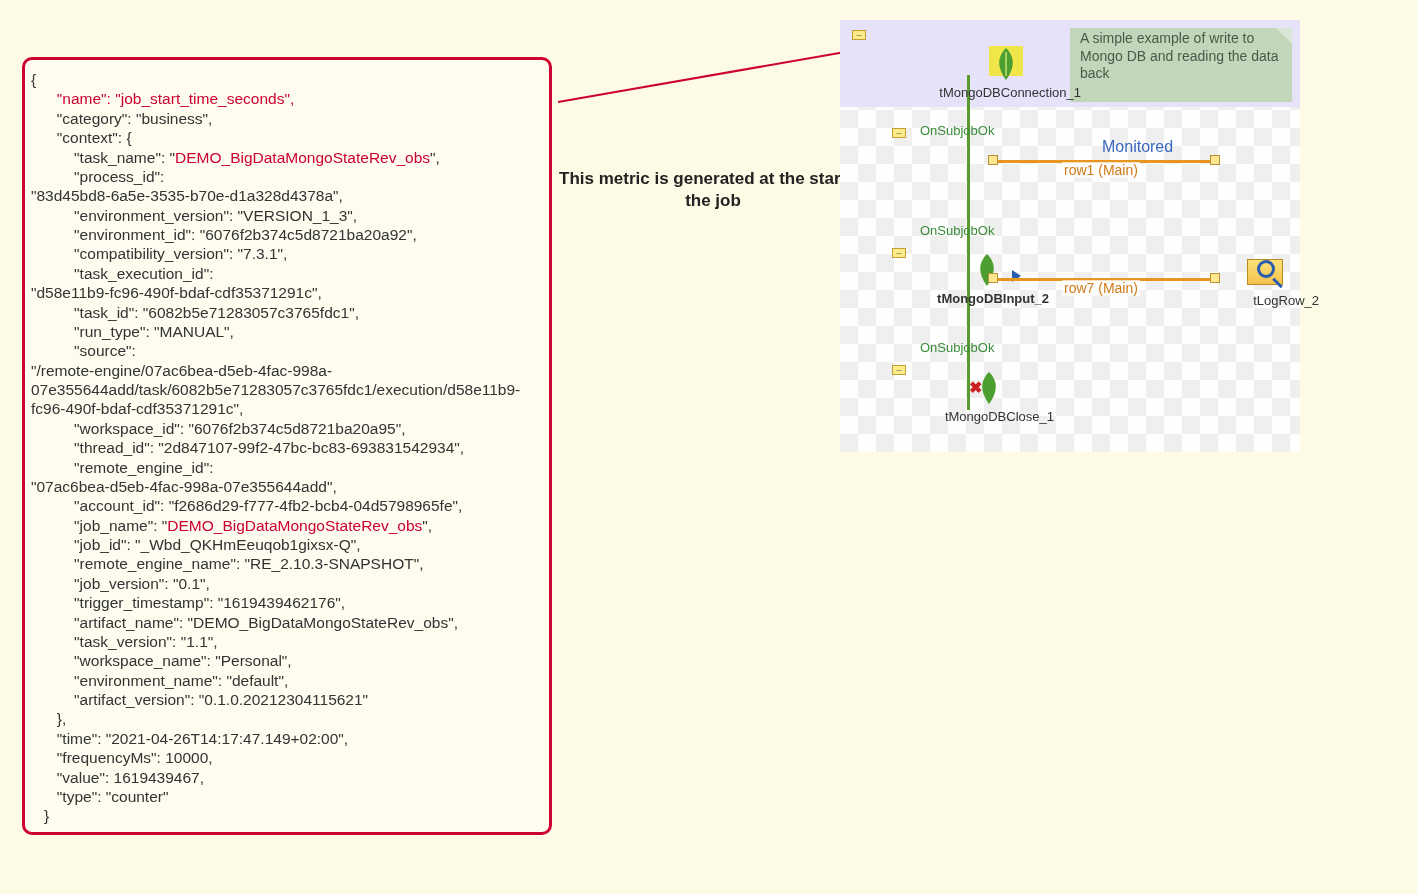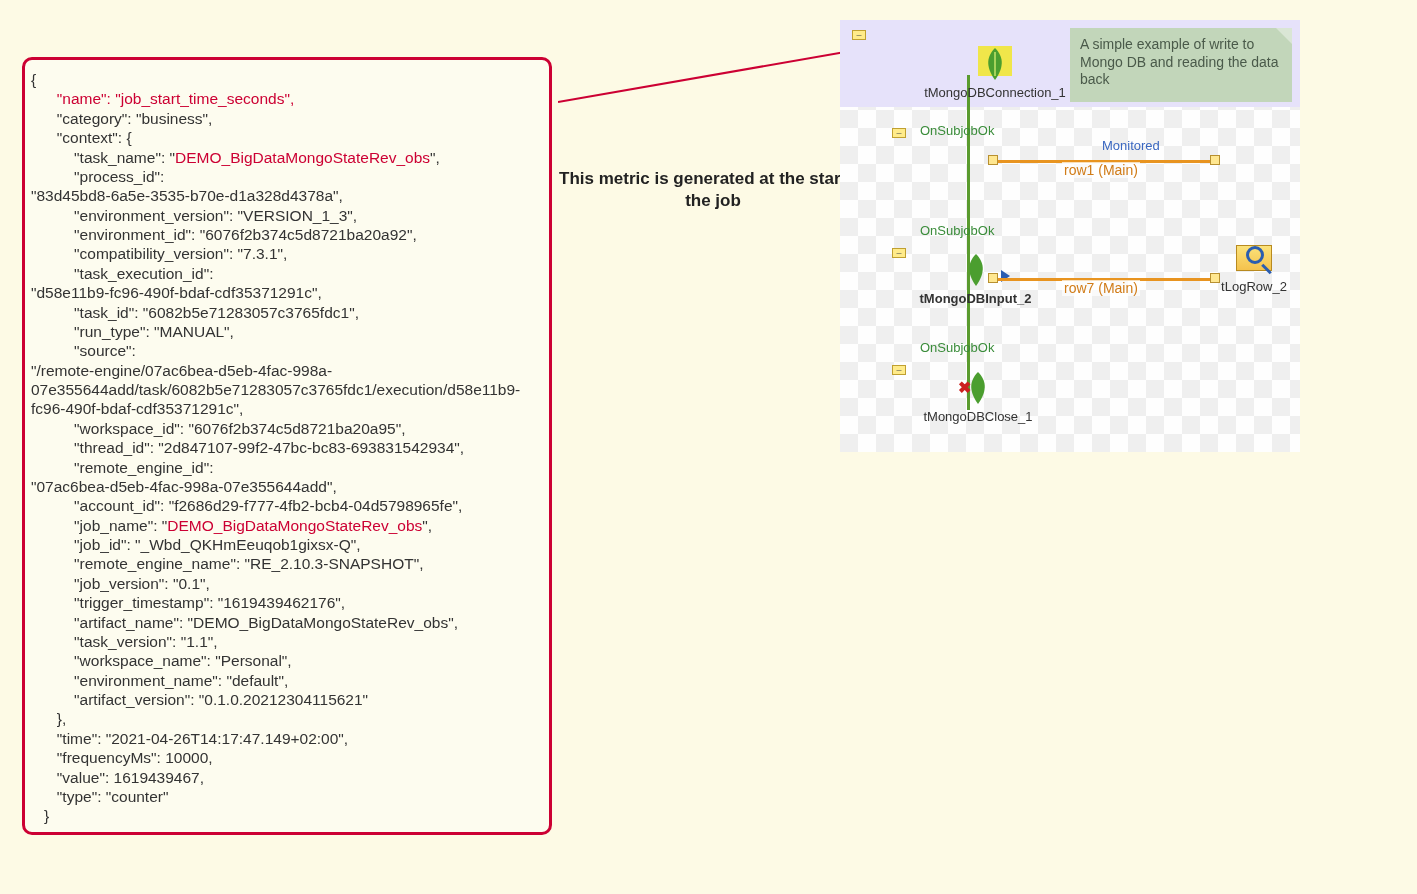--- a/index.html
+++ b/index.html
@@ -67,37 +67,38 @@
   .topband {
     position: absolute;
     left: 0; top: 0; width: 460px; height: 87px;
     background: #e6e2fa;
   }
   .note {
     position: absolute;
     right: 8px; top: 8px;
     width: 222px; height: 74px;
     background: #c2d6ba;
-    padding: 8px 10px;
+    padding: 2px 10px;
     font-size: 14px;
     color: #4a5a4a;
     line-height: 1.25;
   }
   .note-fold {
     position: absolute;
     right: 8px; top: 8px;
     width: 0; height: 0;
     border-top: 16px solid rgba(255,255,255,0.4);
     border-left: 16px solid transparent;
   }
   .node {
     position: absolute;
-    text-align: center;
+    text-align: right;
     font-size: 13px;
     color: #333;
+    margin-left: 11px;
   }
   .icon {
     width: 36px; height: 36px;
     margin: 0 auto 3px auto;
     position: relative;
   }
   .leaf-icon svg { width: 36px; height: 36px; }
   .row-gen {
     width: 36px; height: 20px;
     background: linear-gradient(#fbe27a,#f4c24d);
@@ -161,21 +162,21 @@
   }
   .flow-label {
     position: absolute;
     font-size: 14px;
     color: #d17c18;
     background: rgba(255,255,255,0.7);
     padding: 0 2px;
   }
   .monitored {
     position: absolute;
-    font-size: 13px;
+    font-size: 16px;
     color: #3a67c0;
   }
   .small-port {
     position: absolute; width:10px; height:10px;
     background:#ffe790; border:1px solid #b89030;
   }
   .redx {
     position:absolute; font-size:16px; color:#cc2020; font-weight:bold;
   }
   .leaf-yellow-bg {
@@ -278,21 +279,21 @@
     </div>
     <div class="arrow-r" style="left:88px; top:18px;"></div>
     <div class="label">tMongoDBInput_2</div>
   </div>
 
   <div class="hline" style="left:148px; top:258px; width:230px;"></div>
   <div class="small-port" style="left:148px; top:253px;"></div>
   <div class="small-port" style="left:370px; top:253px;"></div>
   <div class="flow-label" style="left:222px; top:260px;">row7 (Main)</div>
 
-  <div class="node" style="left:360px; top:220px; width:108px;">
+  <div class="node" style="left:360px; top:234px; width:108px;">
     <div class="log-icon">
         <div class="bg"></div>
         <div class="mag"></div>
       </div>
     <div class="label">tLogRow_2</div>
   </div>
 
   <div class="trigger" style="left:80px; top:320px;">OnSubjobOk</div>
 
   <div class="node" style="left:73px; top:350px; width:130px;">

